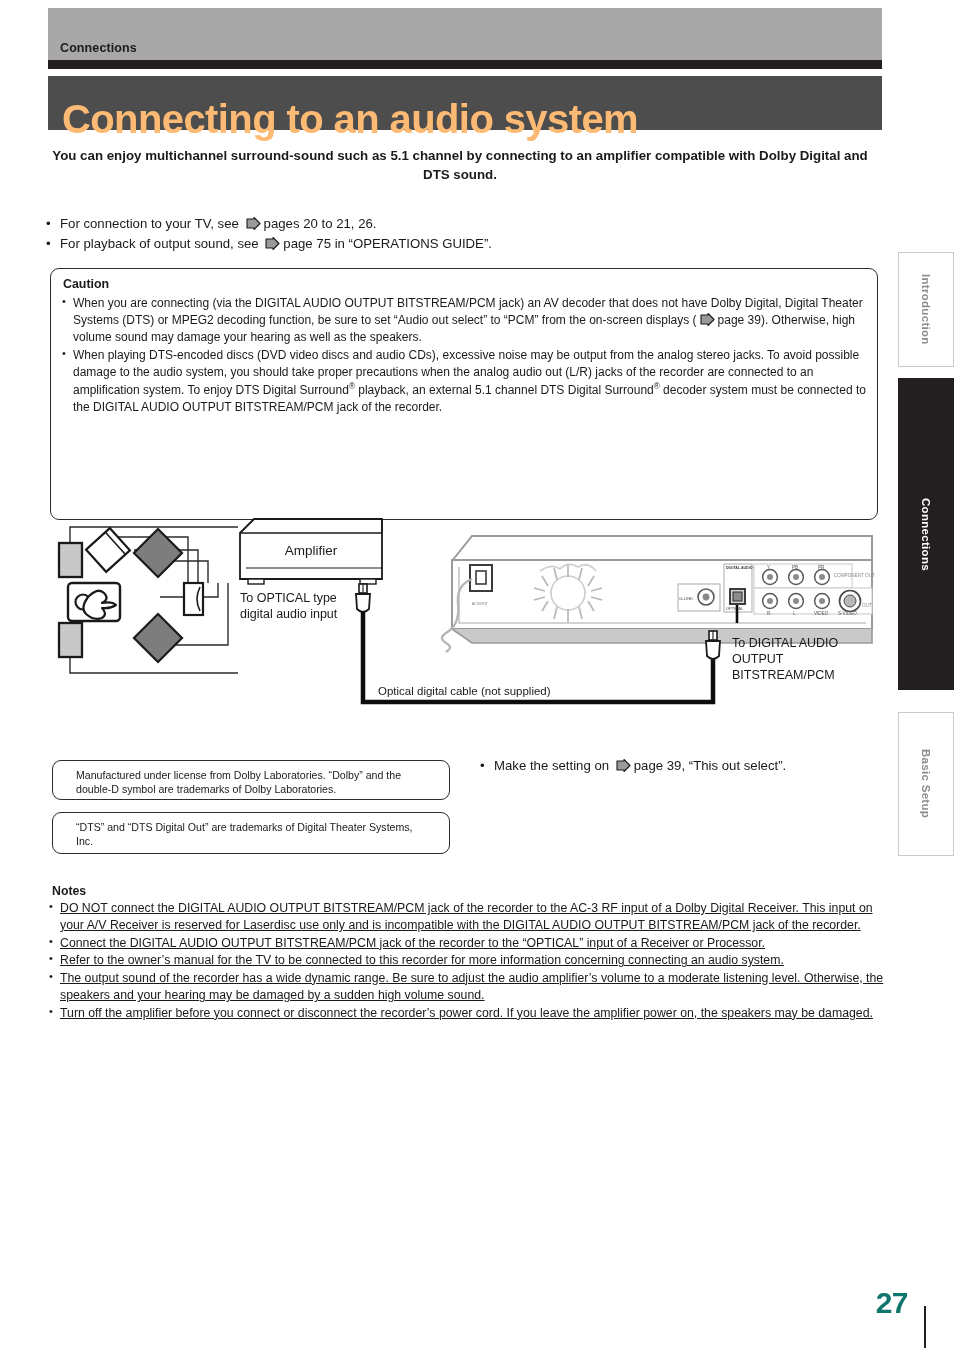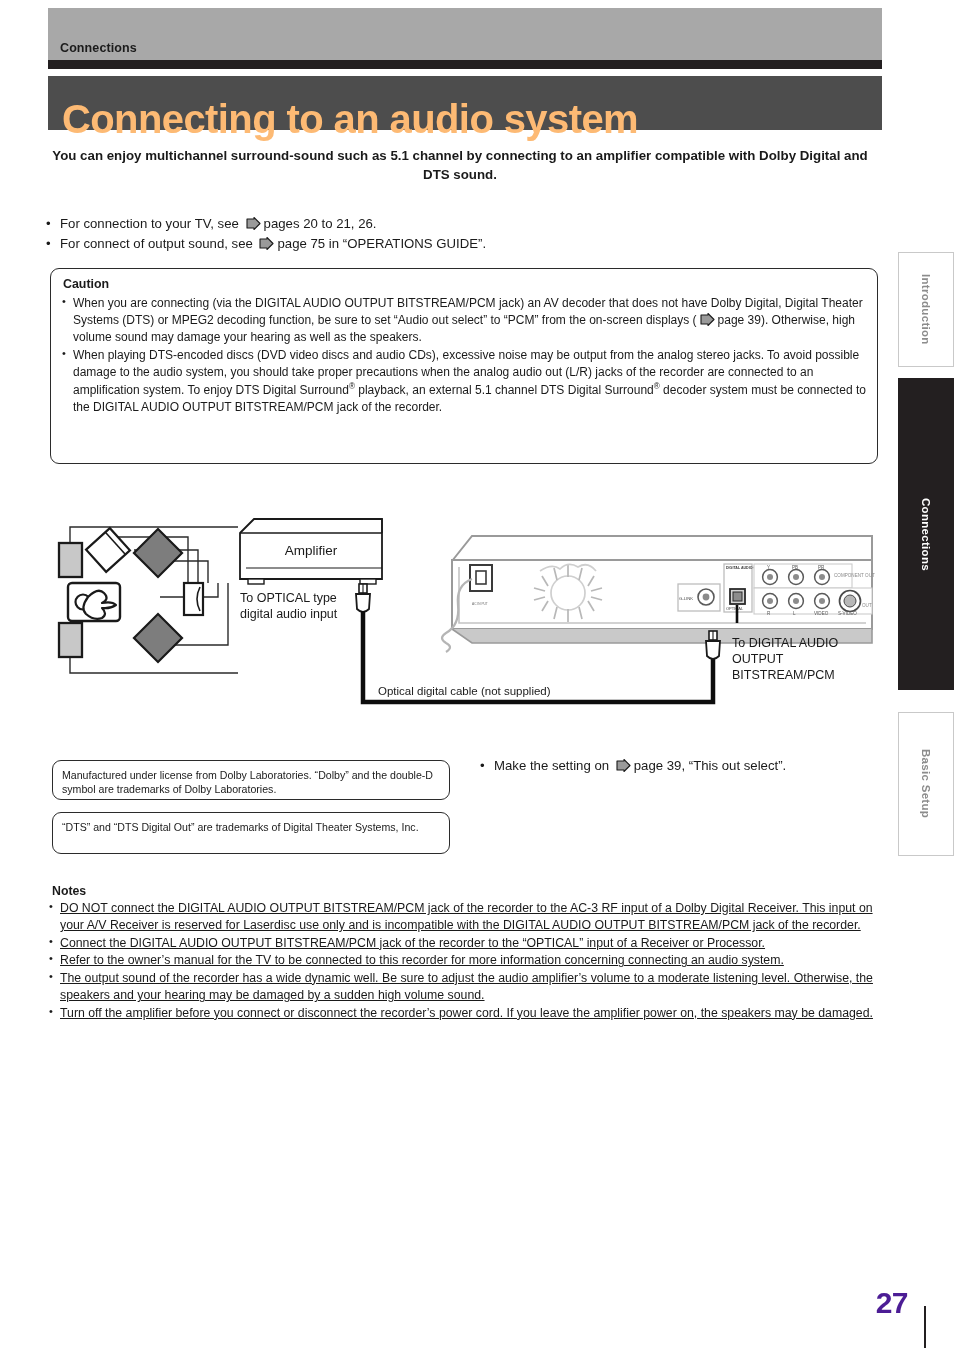--- a/index.html
+++ b/index.html
@@ -49,41 +49,41 @@
 
   
   .arrow{
     display:inline-block;width:15px;height:13px;vertical-align:-2px;
     position:relative;margin:0 3px;
   }
   .arrow svg{display:block;}
 
   
   .caution{
-    position:absolute;left:50px;top:268px;width:828px;height:196px;
+    position:absolute;left:50px;top:268px;width:828px;height:252px;
     border:1.4px solid #2b2b2b;border-radius:9px;box-sizing:border-box;
   }
   .caution .ctitle{
     position:absolute;left:12px;top:8px;font-size:12.4px;font-weight:bold;
   }
   .clist{
     position:absolute;left:10px;top:26px;right:10px;
     font-size:12px;line-height:1.42;
   }
   .cli{display:block;padding-left:12px;position:relative;margin-bottom:1px;}
   .cli:before{content:"\2022";position:absolute;left:1px;top:-1px;font-size:11px;}
 
   
   .diagram{position:absolute;left:48px;top:505px;width:834px;height:225px;}
   .diagram svg{display:block;}
 
   
   .tm{
     position:absolute;border:1.3px solid #2b2b2b;border-radius:9px;box-sizing:border-box;
-    font-size:10.6px;line-height:1.35;padding:7px 9px;color:#1a1a1a;
+    font-size:10.6px;line-height:1.35;padding:7px 23px;color:#1a1a1a;
   }
   .tm1{left:52px;top:760px;width:398px;height:40px;}
   .tm2{left:52px;top:812px;width:398px;height:42px;}
   .tm2 .j{text-align:justify;}
 
   .setting-note{
     position:absolute;left:480px;top:758px;width:390px;font-size:13.2px;
   }
 
   
@@ -110,21 +110,21 @@
   .tab-out .lbl{color:#8c8c8c;}
   .tab-act{background:#231f20;border:1px solid #231f20;}
   .tab-act .lbl{color:#ffffff;}
   .tab-1{top:252px;height:115px;}
   .tab-2{top:378px;height:312px;}
   .tab-3{top:712px;height:144px;}
 
   
   .pageno{
     position:absolute;right:46px;bottom:28px;
-    font-size:30px;font-weight:bold;color:#4c1d95;letter-spacing:-0.5px;
+    font-size:30px;font-weight:bold;color:#0f766e;letter-spacing:-0.5px;
   }
   .pagerule{
     position:absolute;right:28px;bottom:0;width:2px;height:42px;background:#231f20;
   }
   sup{font-size:.68em;vertical-align:super;}
 </style>
 </head>
 <body>
 
 <div class="page">
@@ -142,21 +142,21 @@
   <div class="seealso">
     <span class="row">
       <span class="bul">•</span><span>For connection to your TV, see</span>
       <span class="arrow">
         <svg width="15" height="13" viewBox="0 0 15 13">
             <path d="M1 2 L8 2 L8 0.5 L14 6.5 L8 12.5 L8 11 L1 11 Z" fill="#9a9a9a" stroke="#1a1a1a" stroke-width="1.1" stroke-linejoin="round"></path>
           </svg>
       </span><span>pages 20 to 21, 26.</span>
     </span>
     <span class="row">
-      <span class="bul">•</span><span>For connect of output sound, see</span>
+      <span class="bul">•</span><span>For playback of output sound, see</span>
       <span class="arrow">
         <svg width="15" height="13" viewBox="0 0 15 13">
             <path d="M1 2 L8 2 L8 0.5 L14 6.5 L8 12.5 L8 11 L1 11 Z" fill="#9a9a9a" stroke="#1a1a1a" stroke-width="1.1" stroke-linejoin="round"></path>
           </svg>
       </span><span>page 75 in “OPERATIONS GUIDE”.</span>
     </span>
   </div>
 
   <div class="caution">
     <div class="ctitle">Caution</div>
@@ -350,21 +350,21 @@
           <path d="M1 2 L8 2 L8 0.5 L14 6.5 L8 12.5 L8 11 L1 11 Z" fill="#9a9a9a" stroke="#1a1a1a" stroke-width="1.1" stroke-linejoin="round"></path>
         </svg>
     </span><span>page 39, “This out select”.</span>
   </div>
 
   <div class="notes-title">Notes</div>
   <div class="notes">
     <span class="nli">DO NOT connect the DIGITAL AUDIO OUTPUT BITSTREAM/PCM jack of the recorder to the AC-3 RF input of a Dolby Digital Receiver.  This input on your A/V Receiver is reserved for Laserdisc use only and is incompatible with the DIGITAL AUDIO OUTPUT BITSTREAM/PCM jack of the recorder.</span>
     <span class="nli">Connect the DIGITAL AUDIO OUTPUT BITSTREAM/PCM jack of the recorder to the “OPTICAL” input of a Receiver or Processor.</span>
     <span class="nli">Refer to the owner’s manual for the TV to be connected to this recorder for more information concerning connecting an audio system.</span>
-    <span class="nli">The output sound of the recorder has a wide dynamic well. Be sure to adjust the audio amplifier’s volume to a moderate listening level. Otherwise, the speakers and your hearing may be damaged by a sudden high volume sound.</span>
+    <span class="nli">The output sound of the recorder has a wide dynamic range. Be sure to adjust the audio amplifier’s volume to a moderate listening level. Otherwise, the speakers and your hearing may be damaged by a sudden high volume sound.</span>
     <span class="nli">Turn off the amplifier before you connect or disconnect the recorder’s power cord. If you leave the amplifier power on, the speakers may be damaged.</span>
   </div>
 
   <div class="tab tab-out tab-1">
     <span class="lbl">Introduction</span>
   </div>
   <div class="tab tab-act tab-2">
     <span class="lbl">Connections</span>
   </div>
   <div class="tab tab-out tab-3">

